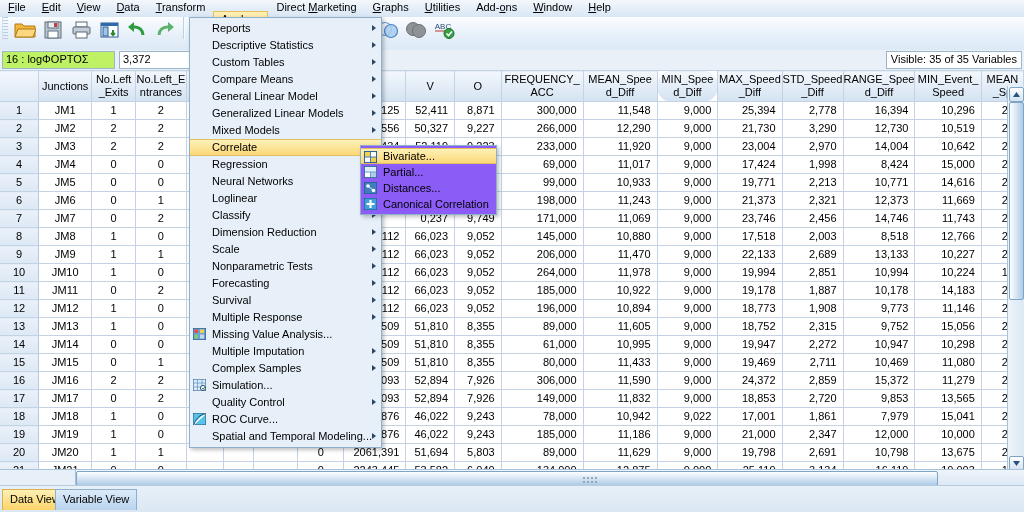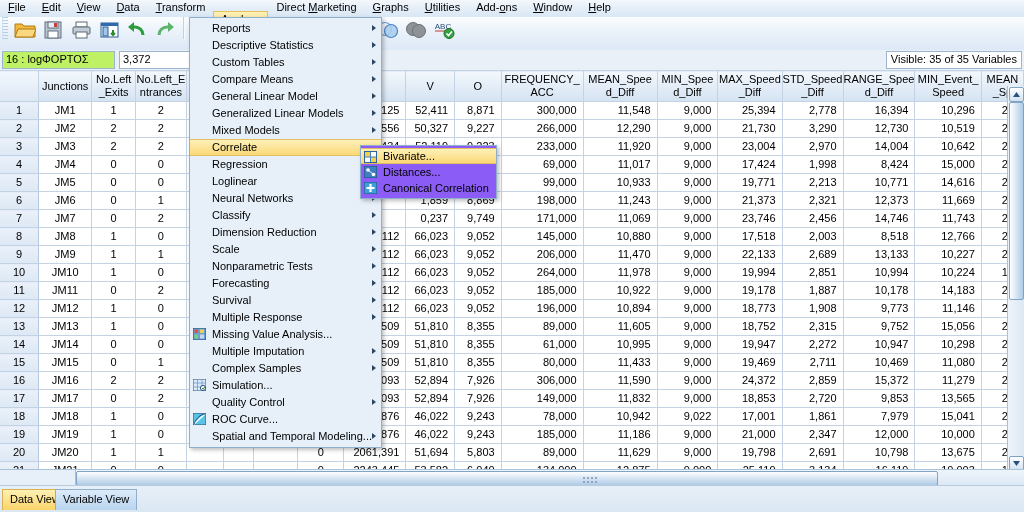--- a/index.html
+++ b/index.html
@@ -91,21 +91,21 @@
   .c-len{width:50px;}
   .c-hidA{width:55px;}
   .c-hidB{width:46px;}
   .c-hidC{width:48px;}
   .c-side{width:47px;}
   .c-q{width:60px;}
   .c-v{width:46px;}
   .c-o{width:46px;}
   .c-freq{width:78px;}
   .c-mean{width:72px;}
-  .c-min{width:58px;}
+  .c-min{width:58px;border-radius:15px;}
   .c-max{width:58px;}
   .c-std{width:54px;}
   .c-range{width:62px;}
   .c-mines{width:62px;}
   .c-last{width:40px;}
 
   
   .vscroll{
     position:absolute;right:0;top:86px;width:16px;height:386px;
     background:linear-gradient(to right,#eef4fa,#dce8f4);border-left:1px solid #aac2d8;
@@ -859,22 +859,22 @@
   <div class="dropdown" id="analyzemenu">
       <div class="dd-item"><span>Reports</span><span class="dd-arrow"></span></div>
       <div class="dd-item"><span>Descriptive Statistics</span><span class="dd-arrow"></span></div>
       <div class="dd-item"><span>Custom Tables</span><span class="dd-arrow"></span></div>
       <div class="dd-item"><span>Compare Means</span><span class="dd-arrow"></span></div>
       <div class="dd-item"><span>General Linear Model</span><span class="dd-arrow"></span></div>
       <div class="dd-item"><span>Generalized Linear Models</span><span class="dd-arrow"></span></div>
       <div class="dd-item"><span>Mixed Models</span><span class="dd-arrow"></span></div>
       <div class="dd-item hl"><span>Correlate</span><span class="dd-arrow"></span></div>
       <div class="dd-item"><span>Regression</span><span class="dd-arrow"></span></div>
+      <div class="dd-item"><span>Neural Networks</span><span class="dd-arrow"></span></div>
       <div class="dd-item"><span>Loglinear</span><span class="dd-arrow"></span></div>
-      <div class="dd-item"><span>Neural Networks</span><span class="dd-arrow"></span></div>
       <div class="dd-item"><span>Classify</span><span class="dd-arrow"></span></div>
       <div class="dd-item"><span>Dimension Reduction</span><span class="dd-arrow"></span></div>
       <div class="dd-item"><span>Scale</span><span class="dd-arrow"></span></div>
       <div class="dd-item"><span>Nonparametric Tests</span><span class="dd-arrow"></span></div>
       <div class="dd-item"><span>Forecasting</span><span class="dd-arrow"></span></div>
       <div class="dd-item"><span>Survival</span><span class="dd-arrow"></span></div>
       <div class="dd-item"><span>Multiple Response</span><span class="dd-arrow"></span></div>
       <div class="dd-item"><span class="dd-ico">
           <svg class="mini-ico" viewBox="0 0 13 12">
             <rect x="0" y="0" width="13" height="12" fill="#6a9fd4" stroke="#27517e"></rect>
@@ -910,20 +910,28 @@
           <svg class="mini-ico" viewBox="0 0 13 12">
             <rect x="0" y="0" width="13" height="12" fill="#3f7fc0" stroke="#1c4a7a"></rect>
             <rect x="1" y="1" width="5" height="4.5" fill="#f5cf4e"></rect>
             <rect x="7" y="1" width="5" height="4.5" fill="#fff"></rect>
             <rect x="1" y="6.5" width="5" height="4.5" fill="#fff"></rect>
             <rect x="7" y="6.5" width="5" height="4.5" fill="#f5cf4e"></rect>
           </svg>
         </span><span>Bivariate...</span></div>
       <div class="sm-item"><span class="sm-ico">
           <svg class="mini-ico" viewBox="0 0 13 12">
+            <rect x="0" y="0" width="13" height="12" fill="#6a9fd4" stroke="#1c4a7a"></rect>
+            <rect x="1" y="1" width="11" height="4.5" fill="#dfeefb"></rect>
+            <rect x="1" y="6.5" width="5" height="4.5" fill="#fff"></rect>
+            <rect x="7" y="6.5" width="5" height="4.5" fill="#aecde8"></rect>
+          </svg>
+        </span><span>Partial...</span></div>
+      <div class="sm-item"><span class="sm-ico">
+          <svg class="mini-ico" viewBox="0 0 13 12">
             <rect x="0" y="0" width="13" height="12" fill="#3f7fc0" stroke="#1c4a7a"></rect>
             <circle cx="4" cy="4" r="1.8" fill="#fff"></circle>
             <circle cx="9.5" cy="8.5" r="1.8" fill="#fff"></circle>
             <path d="M4 4L9.5 8.5" stroke="#fff" stroke-width=".9"></path>
           </svg>
         </span><span>Distances...</span></div>
       <div class="sm-item"><span class="sm-ico">
           <svg class="mini-ico" viewBox="0 0 13 12">
             <rect x="0" y="0" width="13" height="12" fill="#3f9fd8" stroke="#1c4a7a"></rect>
             <path d="M6.5 2v8M2.5 6h8" stroke="#fff" stroke-width="2.2"></path>

